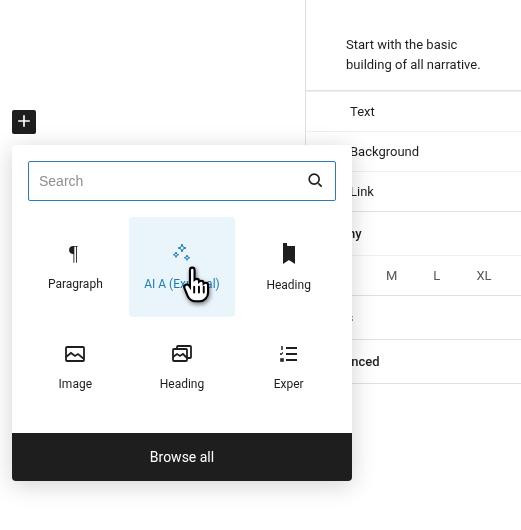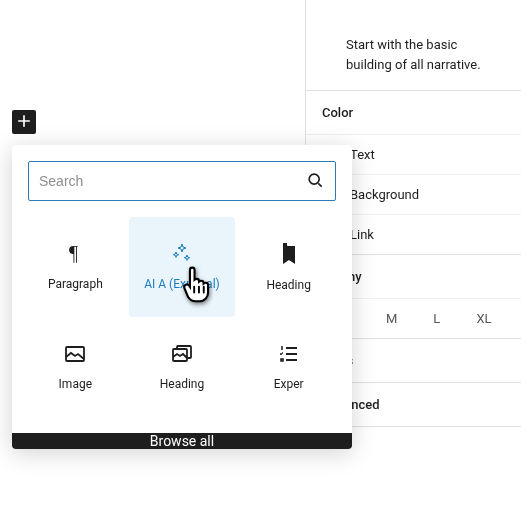--- a/index.html
+++ b/index.html
@@ -128,20 +128,21 @@
     font-size: 12px;
     text-align: center;
     line-height: 1.3;
     max-width: 90px;
   }
 
   .browse-all {
     background: #1e1e1e;
     color: #fff;
     text-align: center;
+    padding: 16px;
     font-size: 14px;
     cursor: pointer;
   }
 
   
   .cursor-hand {
     position: absolute;
     left: 175px;
     top: 258px;
     pointer-events: none;
@@ -154,21 +155,20 @@
     filter: drop-shadow(1px 2px 2px rgba(0,0,0,0.5));
   }
 </style>
 </head>
 <body>
 
 <div class="settings-panel">
   <div class="intro-text">Start with the basic building of all narrative.</div>
 
   <div class="panel-section">
-    <div class="panel-heading">Color</div>
     <div class="panel-row">Text</div>
     <div class="panel-row">Background</div>
     <div class="panel-row">Link</div>
   </div>
 
   <div class="panel-section">
     <div class="panel-heading">graphy</div>
     <div class="size-row">
       <span>M</span>
       <span>L</span>

